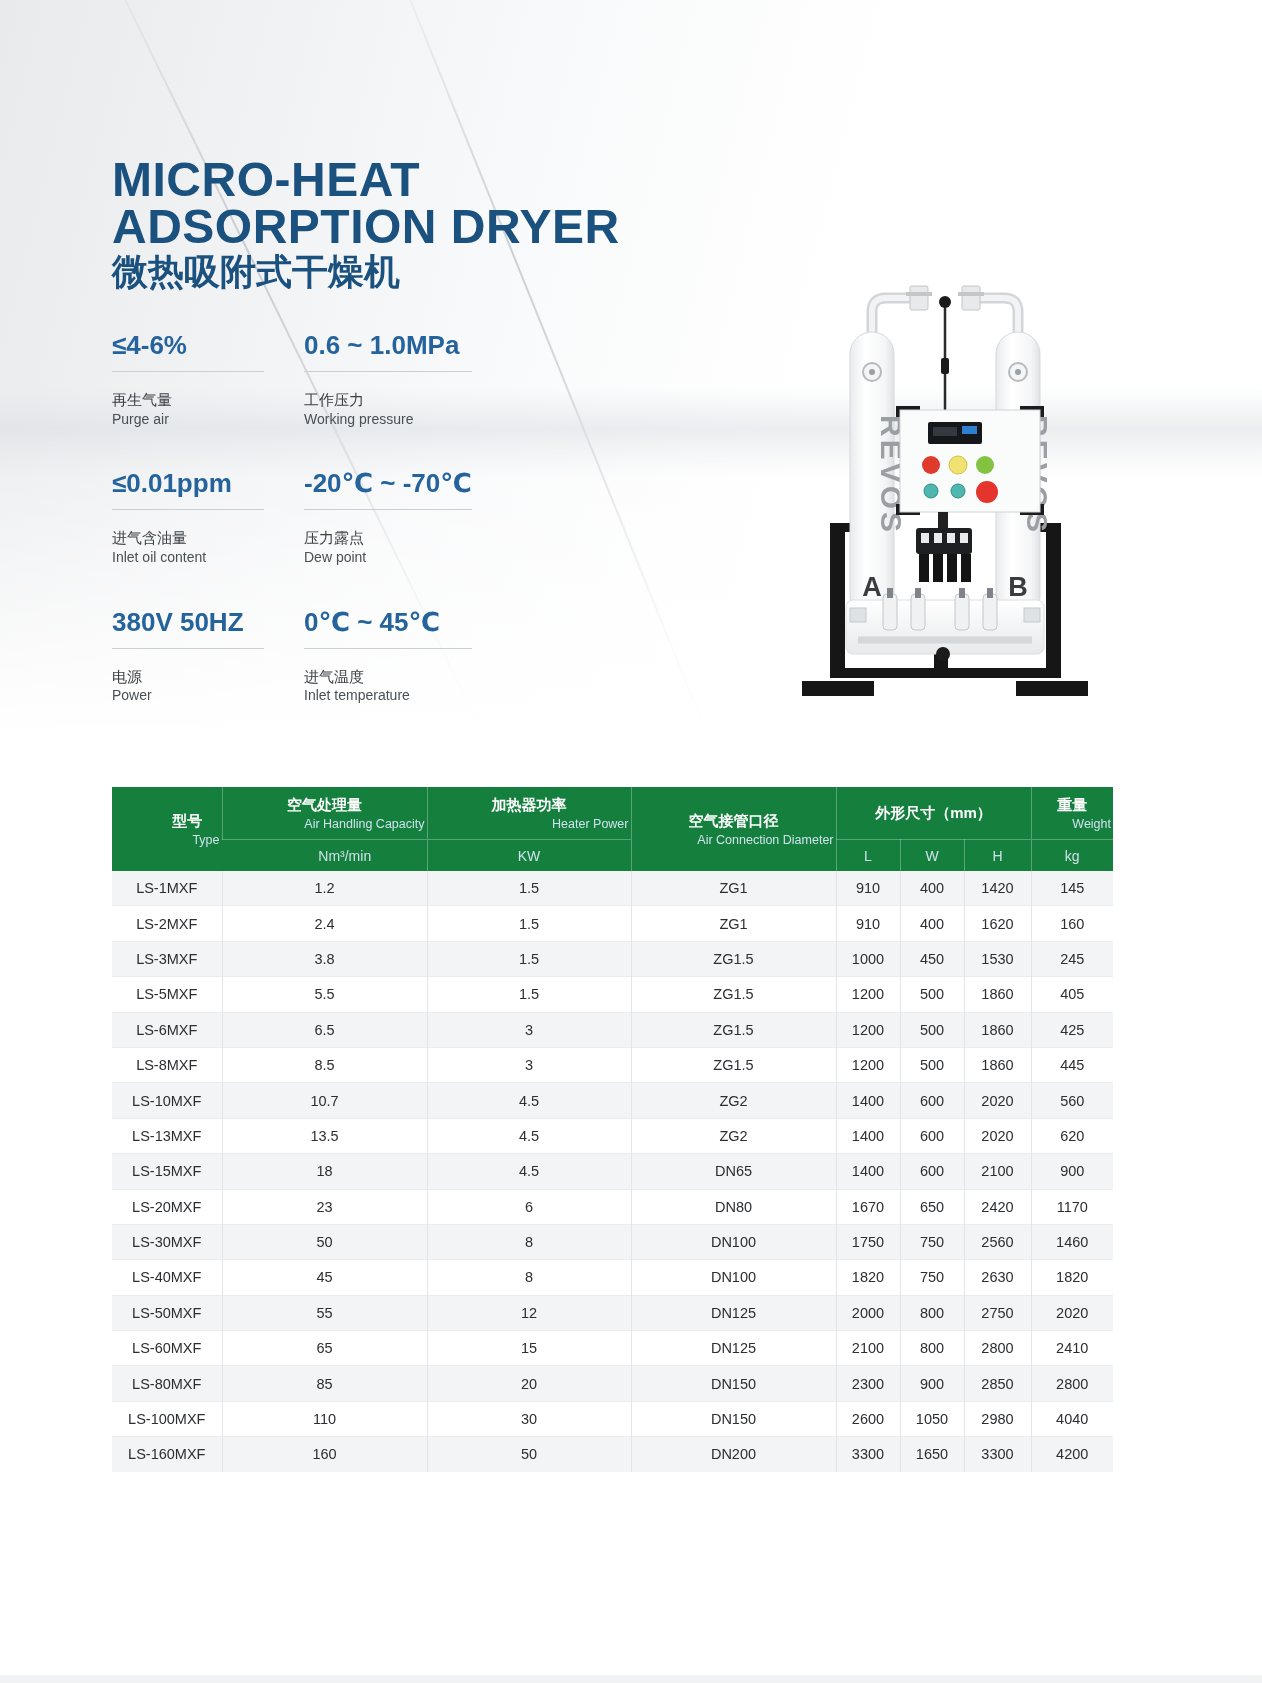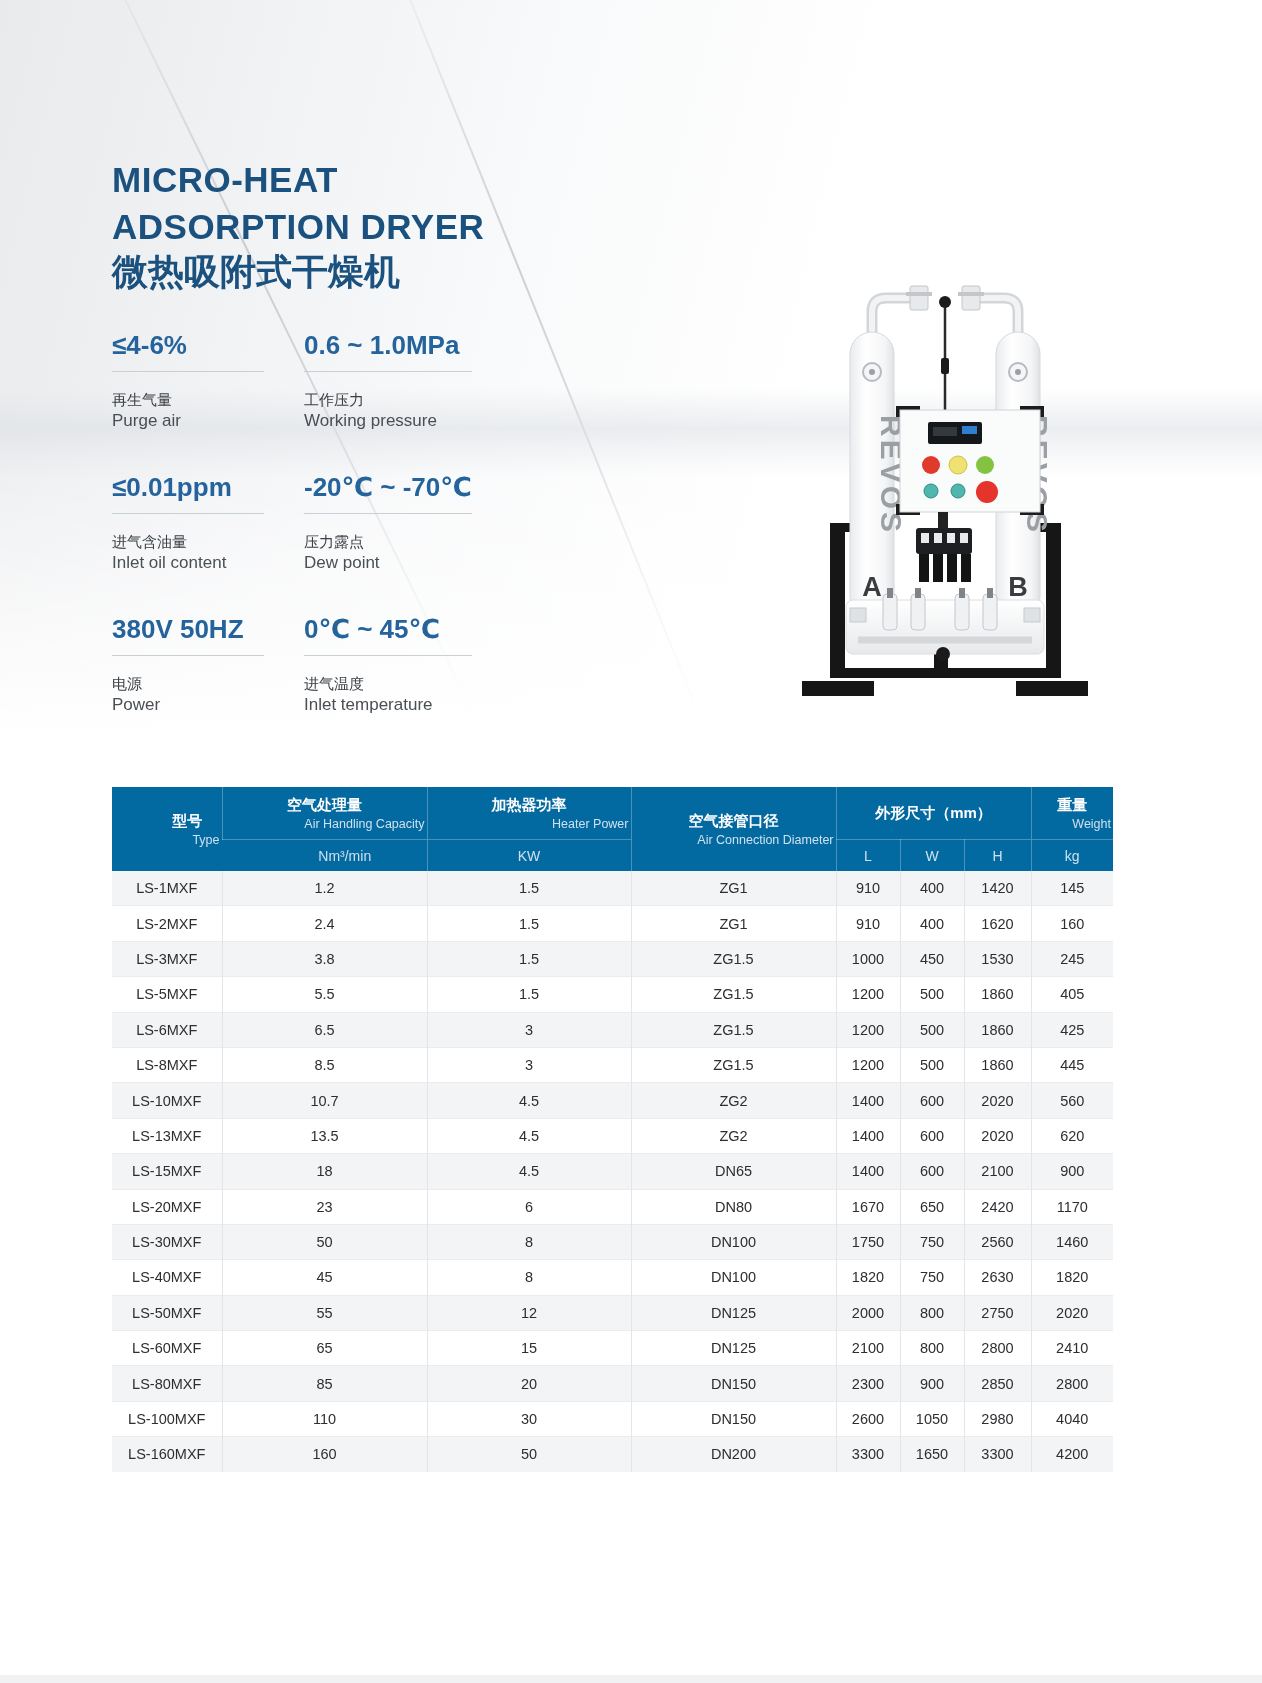--- a/index.html
+++ b/index.html
@@ -17,46 +17,46 @@
     transform-origin:top left;pointer-events:none;}
   .diag1{left:95px;transform:rotate(-26deg);}
   .diag2{left:385px;transform:rotate(-22deg);}
   .band{position:absolute;top:388px;left:0;right:0;height:90px;
     background:linear-gradient(to bottom,rgba(222,226,230,0),rgba(219,223,228,0.55) 45%,rgba(226,229,233,0));
     pointer-events:none;}
   .footer-band{position:absolute;bottom:0;left:0;right:0;height:8px;background:#f1f2f3;}
 
   
   .title{position:absolute;left:112px;top:156px;color:#1b517e;font-weight:800;
-    font-size:35px;line-height:47px;letter-spacing:0.5px;}
+    font-size:48px;line-height:47px;letter-spacing:0.5px;}
   .subtitle{position:absolute;left:112px;top:248px;color:#1b517e;font-weight:800;font-size:36px;}
 
   
   .specs{position:absolute;left:112px;top:330px;display:grid;
     grid-template-columns:152px 168px;column-gap:42px;row-gap:24px;gap:40px;}
   .spec .val{color:#24639c;font-size:26px;font-weight:700;padding-bottom:10px;
     border-bottom:1px solid #c9cfd5;white-space:nowrap;}
   .spec .lab{margin-top:18px;font-size:15px;color:#3b4045;line-height:1.32;}
-  .spec .lab .en{color:#4a4f54;font-size:17px;}
+  .spec .lab .en{color:#4a4f54;font-size:14px;}
 
   
   .machine{position:absolute;left:750px;top:240px;width:480px;height:460px;}
 
   
   .spec-table{position:absolute;left:112px;top:787px;width:1001px;border-collapse:collapse;
     table-layout:fixed;}
   .spec-table col.c-type{width:110px;}
   .spec-table col.c-cap{width:205px;}
   .spec-table col.c-heat{width:204px;}
   .spec-table col.c-dia{width:205px;}
   .spec-table col.c-l{width:64px;}
   .spec-table col.c-w{width:64px;}
   .spec-table col.c-h{width:67px;}
   .spec-table col.c-wt{width:82px;}
-  .spec-table thead th{background:#0369a1;color:#ffffff;font-weight:700;font-size:15px;
+  .spec-table thead th{background:#15803d;color:#ffffff;font-weight:700;font-size:15px;
     text-align:center;vertical-align:middle;border-left:1px solid rgba(255,255,255,0.28);padding:4px 2px;}
   .spec-table thead tr.h1 th{height:44px;}
   .spec-table thead tr.h2 th{height:23px;font-weight:400;}
   .spec-table thead th:first-child{border-left:none;padding-left:43px;}
   .spec-table thead tr.h1 th.hasrow2{border-bottom:1px solid rgba(255,255,255,0.28);}
   .spec-table thead .en,.spec-table thead .unit{display:block;color:#cfe1ef;font-weight:400;
     font-size:12.5px;margin-top:2px;text-align:right;}
   .spec-table thead tr.h2 th{color:#cfe1ef;font-size:14px;}
   .spec-table tbody td{height:34.4px;padding:0 4px;text-align:center;font-size:14.5px;
     color:#2c2e31;border-left:1px solid #e3e5e7;border-top:1px solid #ececee;background:#ffffff;}

